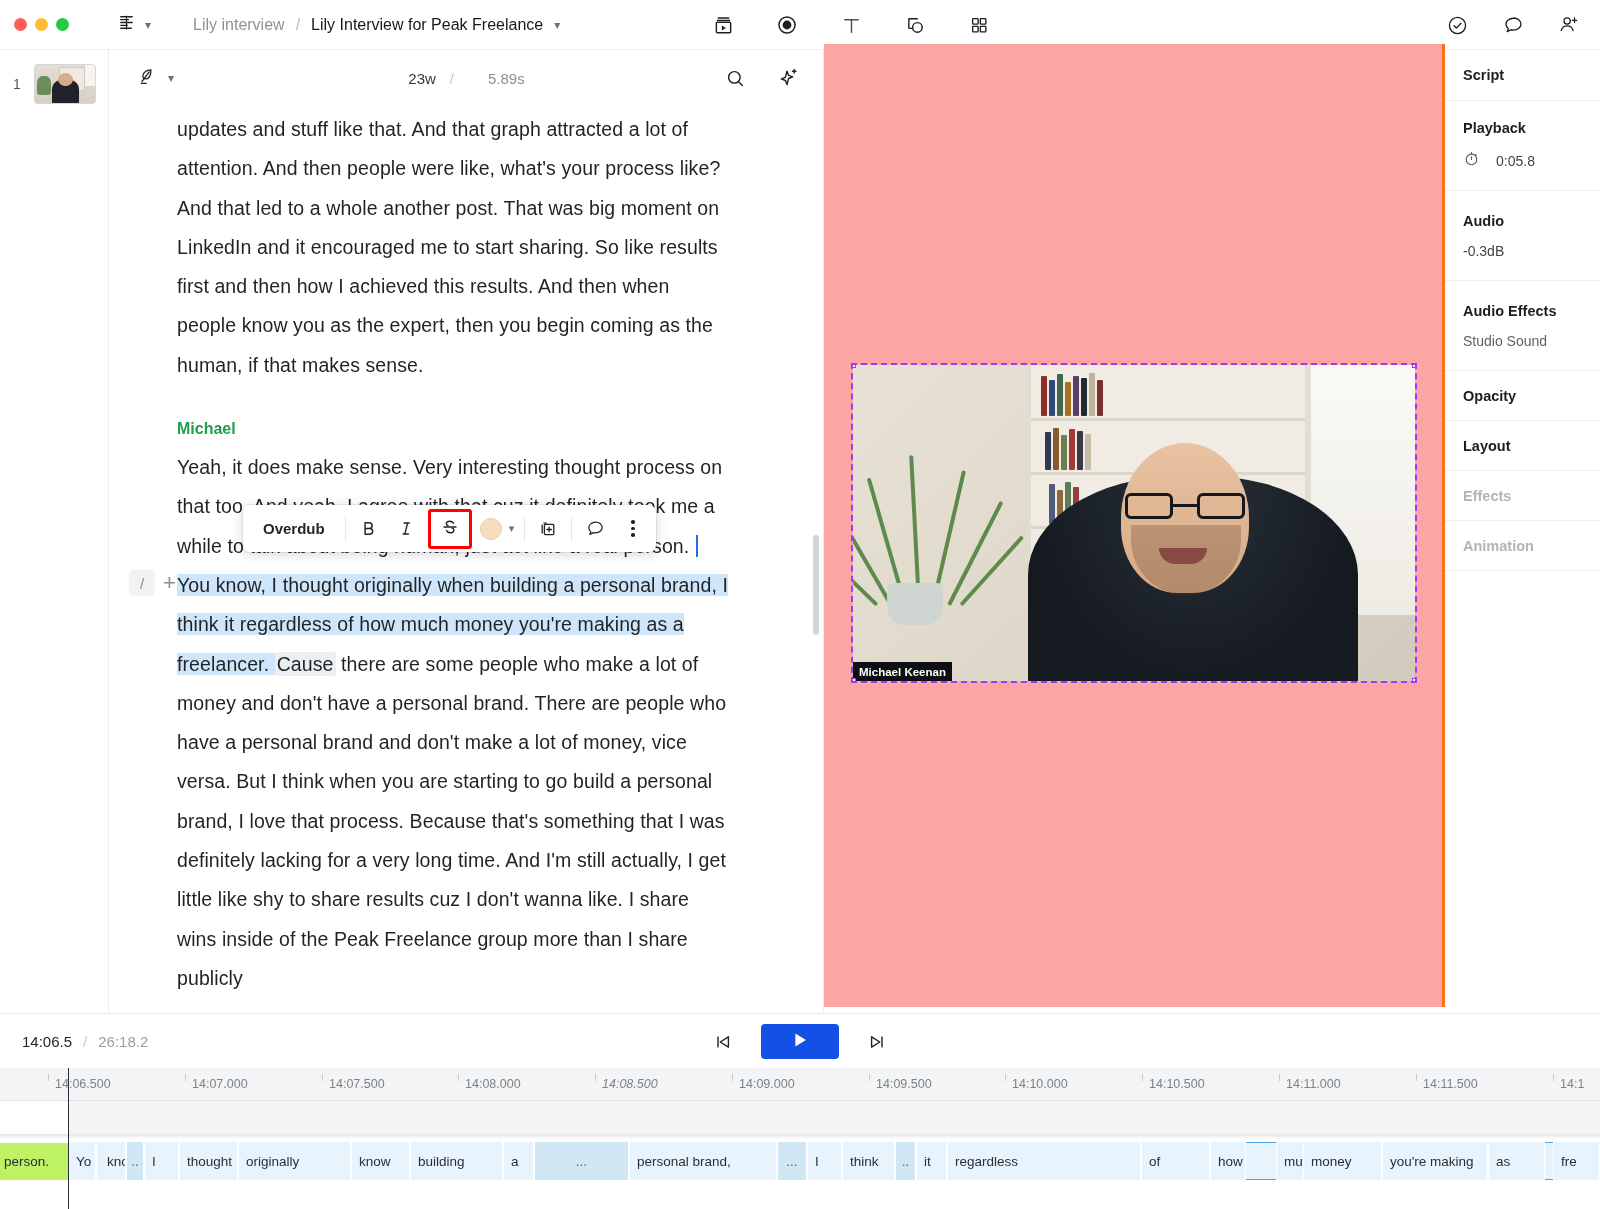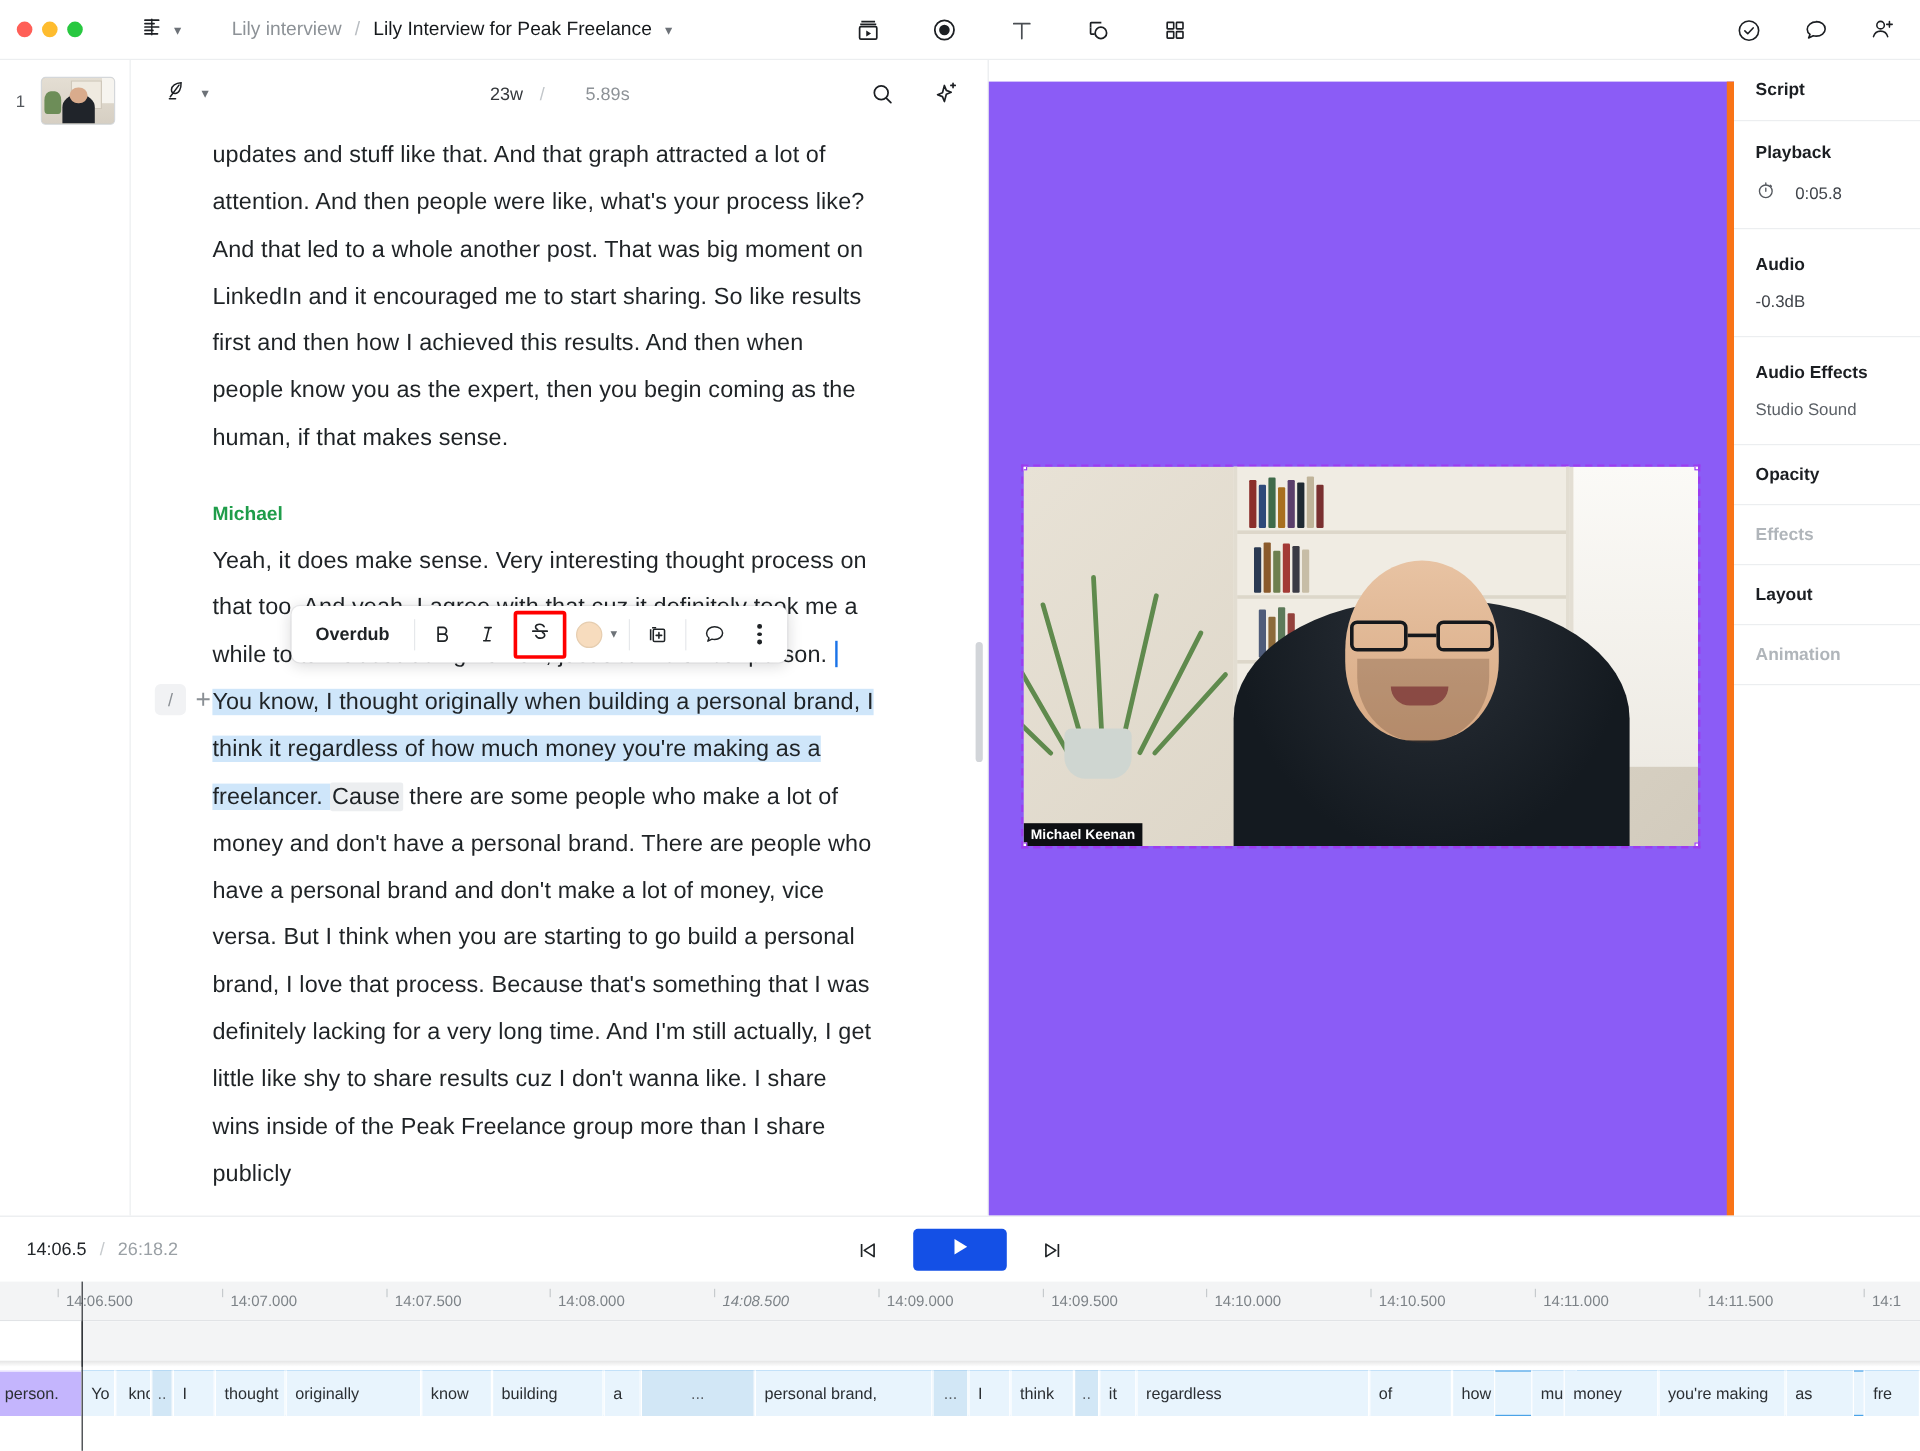--- a/index.html
+++ b/index.html
@@ -144,22 +144,22 @@
   .fmt-color {
     width: 22px; height: 22px; border-radius: 50%; background: #f7dcbe;
     border: 1px solid #e6cdaf; cursor: pointer; margin-left: 6px;
   }
   .fmt-color-chev { margin: 0 6px 0 7px; color: #6d7278; font-size: 11px; cursor: pointer; }
   .fmt-dots { display: flex; flex-direction: column; gap: 3px; }
   .fmt-dots i { width: 3.5px; height: 3.5px; border-radius: 50%; background: #1f2326; display:block; }
 
   
   .canvas {
-    position: absolute; top: 68px; left: 824px; width: 621px; height: 963px;
-    background: #8b5cf6; border-right: 6px solid #f97316;
+    position: absolute; top: 44px; left: 824px; width: 621px; height: 963px;
+    background: #fca5a5; border-right: 3px solid #f97316;
   }
   .video-frame {
     position: absolute; left: 27px; top: 319px; width: 566px; height: 320px;
     border: 2px dashed #9b3cf0; overflow: hidden; cursor: move;
   }
   .vf-inner { position: absolute; inset: 0; background: #ded8cc; }
   .v-wall { position:absolute; inset:0; background: linear-gradient(135deg,#e8e2d6 0%, #ded7c9 55%, #d2cbbd 100%); }
   .v-shelf {
     position:absolute; left:175px; top:-4px; width:280px; height:220px;
     background:#f0ece3; border:3px solid #e2ddd1;
@@ -268,21 +268,21 @@
   .track-top-white { position: absolute; top: 0; left: 0; width: 68px; height: 33px; background: #ffffff; }
   .track-shadow { position: absolute; top: 33px; left: 0; width: 1600px; height: 5px;
     background: linear-gradient(180deg, rgba(0,0,0,.10), rgba(0,0,0,0)); }
 
   .word-track {
     position: absolute; top: 41px; left: 0; height: 38px; width: 1600px;
   }
   .wt-pre {
     position: absolute; left: 0; top: 0; height: 38px; width: 68px;
     display: flex; align-items: center; padding-left: 4px;
-    font-size: 13.5px; color: #2b2f33; background: #c4b5fd;
+    font-size: 13.5px; color: #2b2f33; background: #bef264;
     border-top: 1px solid #ffffff;
   }
   .wt-band {
     position: absolute; top: 0; height: 38px;
     border-top: 1.5px solid #4aa3e8; border-bottom: 1.5px solid #4aa3e8;
     background: #e8f4fd;
   }
   .word {
     position: absolute; top: 0; height: 38px;
     background: #e8f4fd;
@@ -590,24 +590,24 @@
     <span class="insp-val">-0.3dB</span>
   </div>
   <div class="insp-row r-afx">
     <span class="insp-title">Audio Effects</span>
     <span class="insp-val muted">Studio Sound</span>
   </div>
   <div class="insp-row r-simple">
     <span class="insp-title">Opacity</span>
   </div>
   <div class="insp-row r-simple">
+    <span class="insp-title">Layout</span>
+  </div>
+  <div class="insp-row r-simple">
     <span class="insp-title dim">Effects</span>
-  </div>
-  <div class="insp-row r-simple">
-    <span class="insp-title">Layout</span>
   </div>
   <div class="insp-row r-simple">
     <span class="insp-title dim">Animation</span>
   </div>
 </div>
 
 <div class="transport">
   <div class="tp-time">
     <span class="tp-cur">14:06.5</span>
     <span class="tp-slash">/</span>

